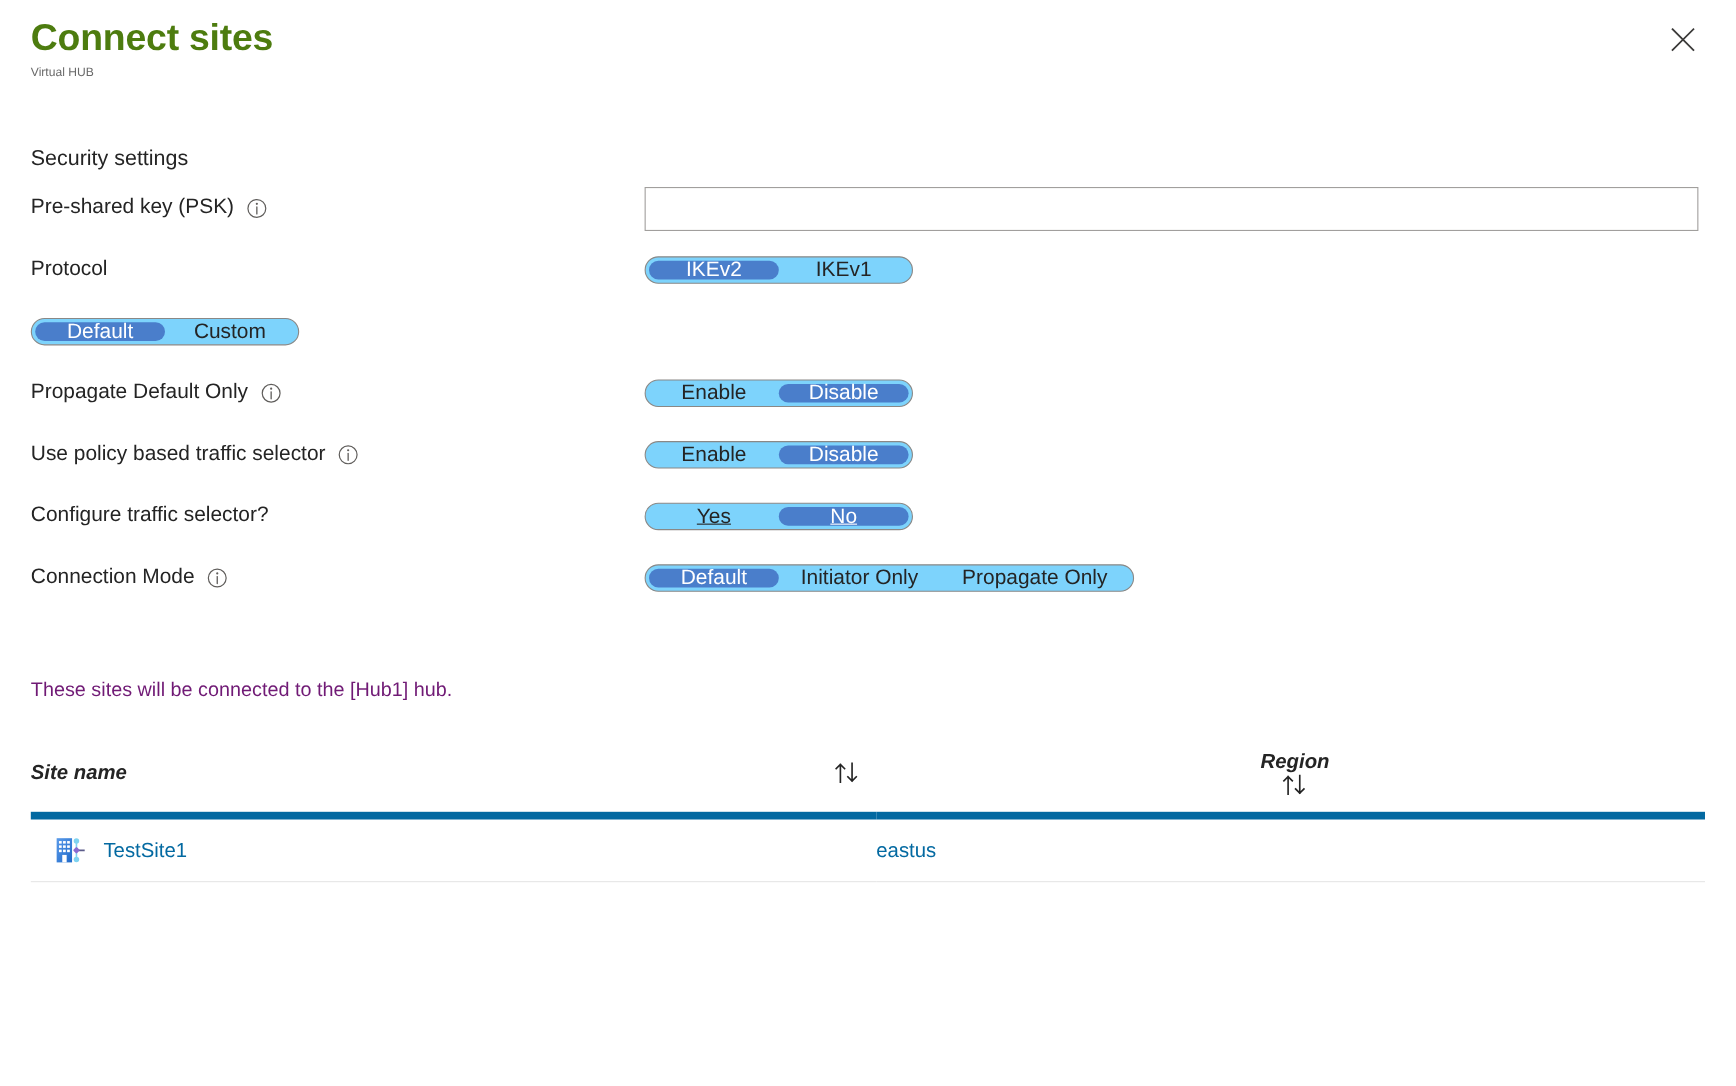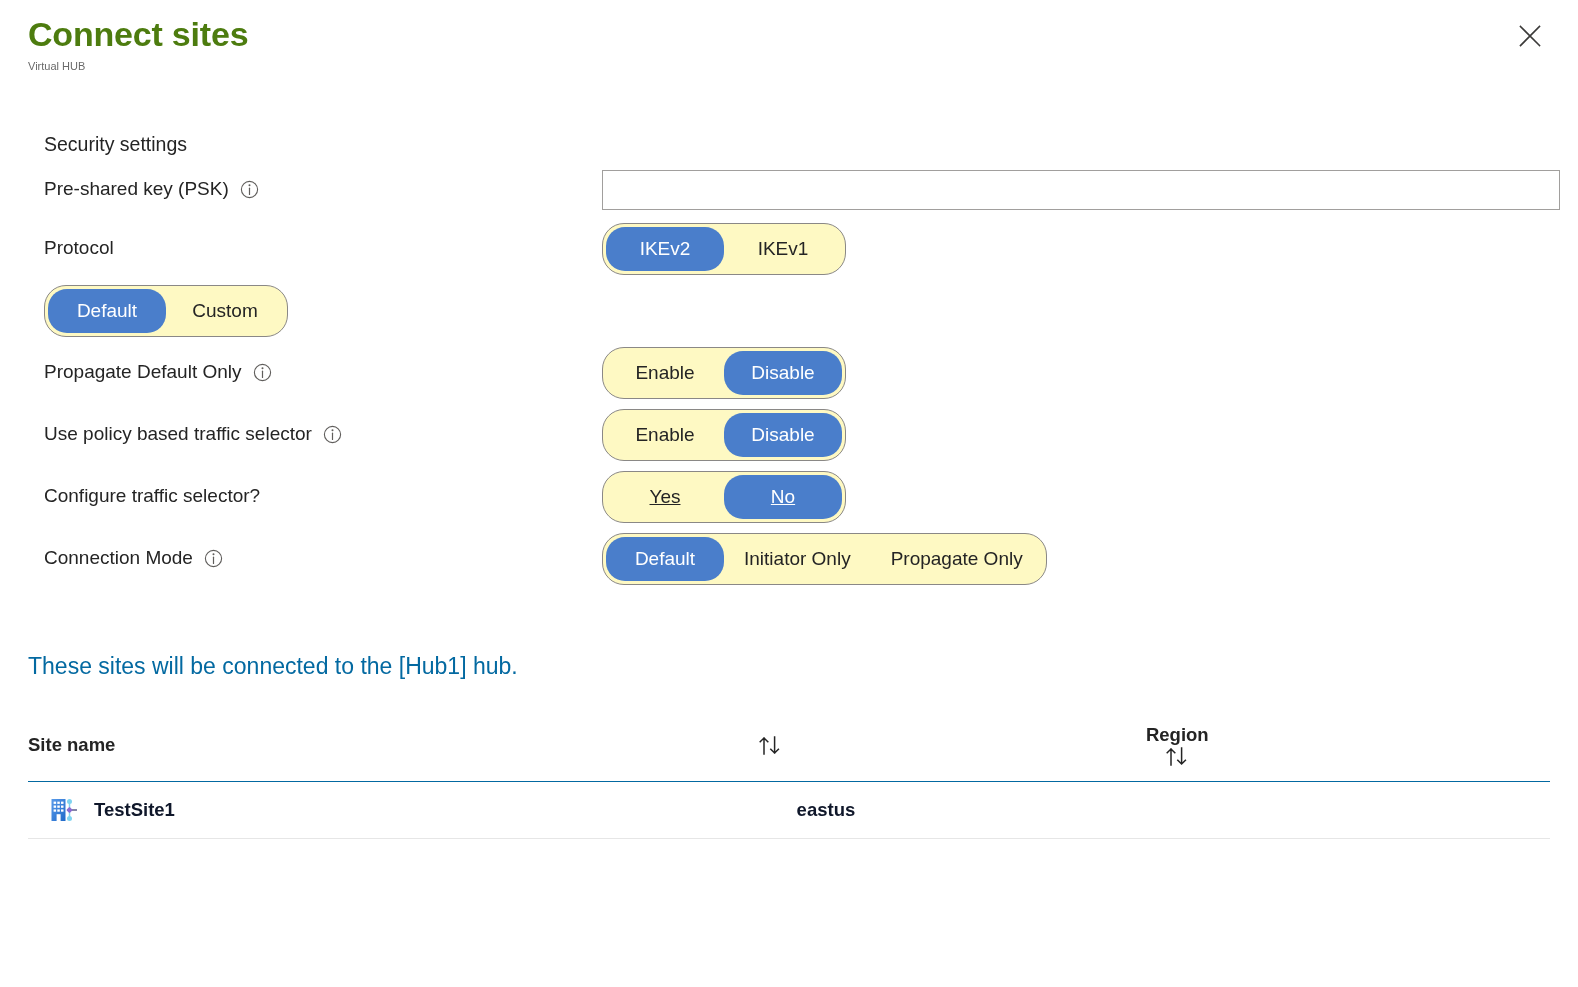--- a/index.html
+++ b/index.html
@@ -47,21 +47,21 @@
     cursor: pointer;
     background: none;
     border: none;
     padding: 0;
   }
   .close-button svg { display: block; }
 
   
   .form-area {
     margin-top: 58px;
-    padding-left: 44px;
+    padding-left: 28px;
   }
   .section-heading {
     font-size: 19.5px;
     color: #242424;
     margin: 0 0 8px 0;
     line-height: 1.4;
   }
 
   .form-row {
     display: flex;
@@ -109,24 +109,24 @@
     outline: none;
   }
   .text-input::placeholder { color: #9a9a9a; }
 
   
   .toggle-group {
     display: inline-flex;
     align-items: center;
     border: 1px solid #8a8886;
     border-radius: 22px;
-    height: 52px;
+    height: 25px;
     box-sizing: border-box;
     padding: 3px;
-    background: #fef9c3;
+    background: #7dd3fc;
   }
   .toggle-option {
     display: inline-flex;
     align-items: center;
     justify-content: center;
     height: 100%;
     box-sizing: border-box;
     padding: 0 22px;
     border-radius: 19px;
     font-size: 19px;
@@ -151,60 +151,60 @@
   .toggle-group.tg-connmode .toggle-option { padding: 0 20px; }
   .toggle-group.tg-connmode .toggle-option:first-child { min-width: 118px; }
 
   
   .sites-section {
     margin-top: 66px;
     padding-left: 28px;
     padding-right: 28px;
   }
   .sites-note {
-    font-size: 23px;
-    color: #0369a1;
+    font-size: 18px;
+    color: #701a75;
     line-height: 1.35;
   }
   .sites-table {
     width: 100%;
     border-collapse: collapse;
     margin-top: 42px;
     table-layout: fixed;
   }
   .sites-table th {
     text-align: left;
     font-size: 18.5px;
     font-weight: 600;
     color: #242424;
     padding: 0 0 14px 0;
     vertical-align: middle;
+    font-style: italic;
   }
   .th-inner {
     display: flex;
     align-items: center;
     justify-content: space-between;
     padding-right: 14px;
   }
   .sort-icon {
     display: inline-flex;
     align-items: center;
     cursor: pointer;
     flex: 0 0 auto;
   }
   .sort-icon svg { display: block; }
 
   .sites-table td {
     font-size: 18.5px;
-    color: #0f172a;
-    border-top: 1px solid #0369a1;
+    color: #0369a1;
+    border-top: 7px solid #0369a1;
     border-bottom: 1px solid #e6e6e6;
     padding: 14px 0;
     vertical-align: middle;
-    font-weight: bold;
   }
   .site-cell {
     display: flex;
     align-items: center;
     gap: 14px;
     padding-left: 22px;
   }
   .site-icon { flex: 0 0 auto; display: inline-flex; }
   .site-icon svg { display: block; }
   .col-region { padding-left: 22px; }

